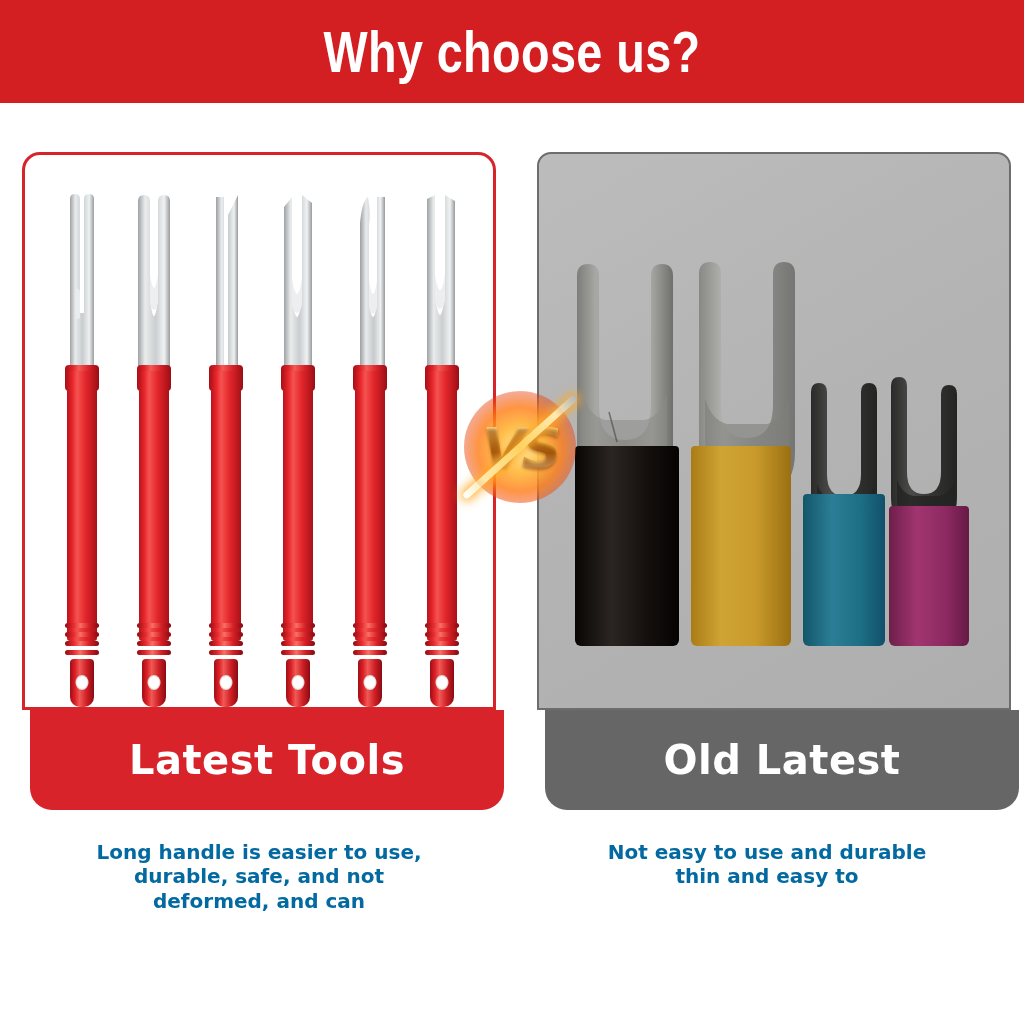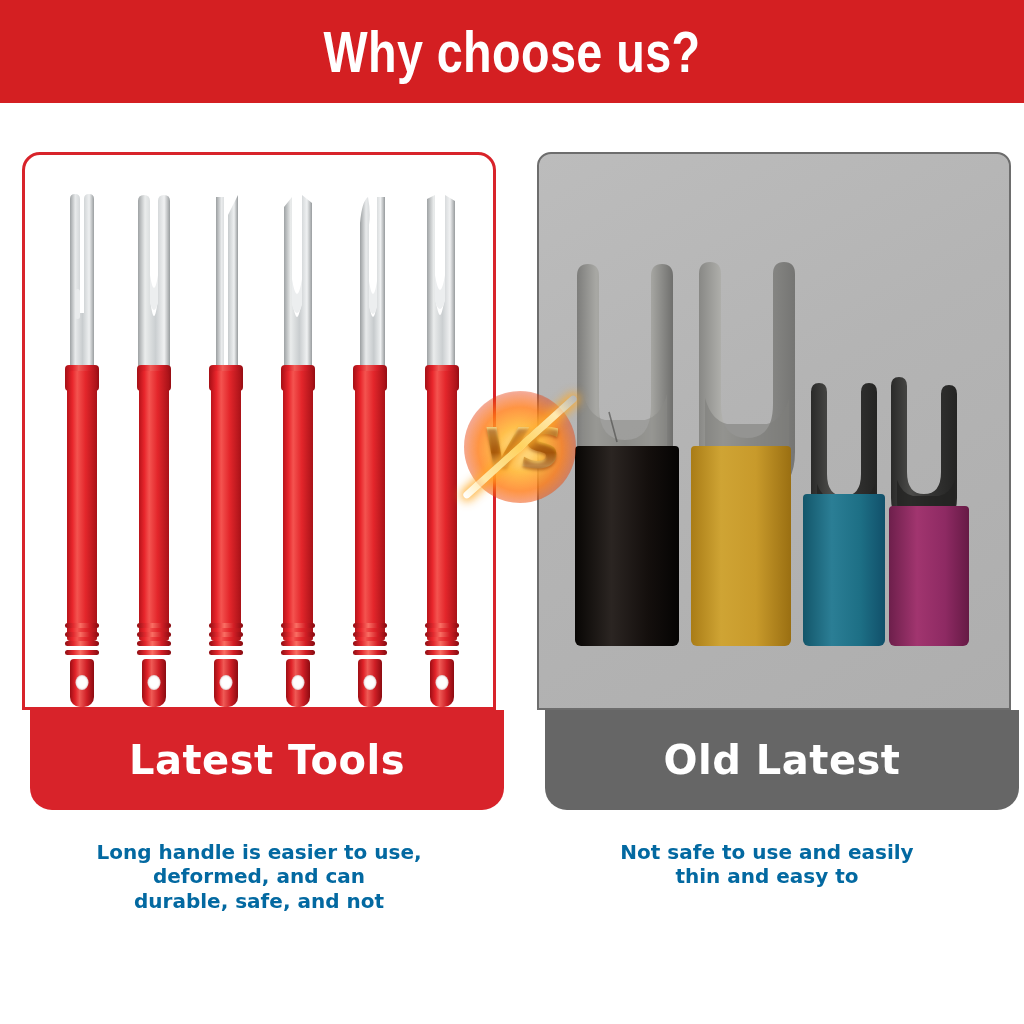--- a/index.html
+++ b/index.html
@@ -380,22 +380,22 @@
   </div>
 
   <div class="vs-badge">
     <div class="vs-glow"></div>
     <div class="vs-text">VS</div>
     <div class="vs-slash"></div>
   </div>
 
   <div class="caption caption-left">
     <div>Long handle is easier to use,</div>
+    <div>durable, safe, and not</div>
     <div>deformed, and can</div>
-    <div>durable, safe, and not</div>
   </div>
 
   <div class="caption caption-right">
-    <div>Not safe to use and easily</div>
+    <div>Not easy to use and durable</div>
     <div>thin and easy to</div>
   </div>
 
 </div>
 
 </body></html>

